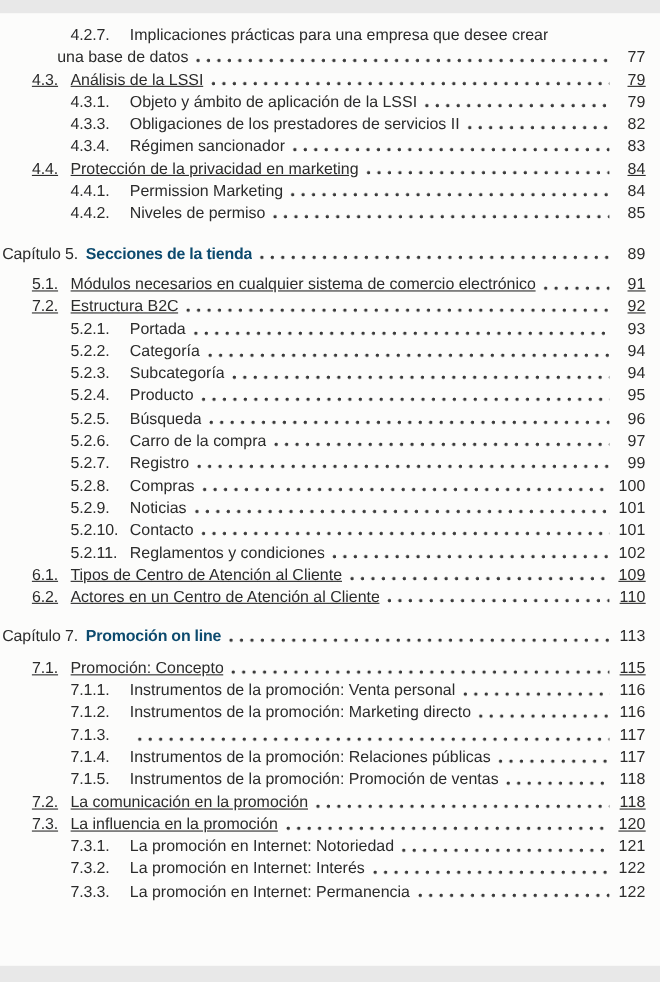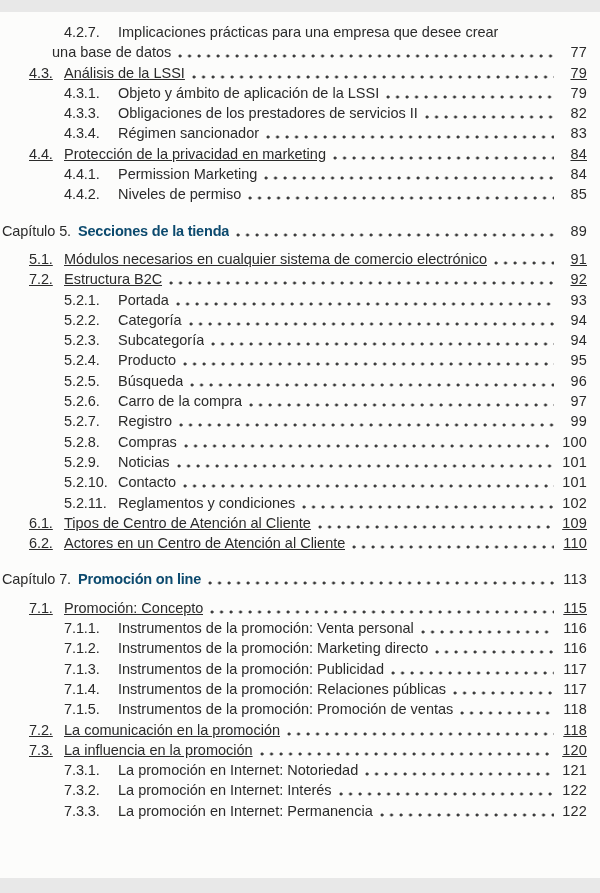--- a/index.html
+++ b/index.html
@@ -243,21 +243,20 @@
         <span class="page-num">116</span>
       </div>
       <div class="row s2">
         <span class="num">7.1.2.</span>
         <span class="title">Instrumentos de la promoción: Marketing directo</span>
         <span class="dots"></span>
         <span class="page-num">116</span>
       </div>
       <div class="row s2">
         <span class="num">7.1.3.</span>
-        <span class="title">Instrumentos de la promoción: Publicidad</span>
         <span class="dots"></span>
         <span class="page-num">117</span>
       </div>
       <div class="row s2">
         <span class="num">7.1.4.</span>
         <span class="title">Instrumentos de la promoción: Relaciones públicas</span>
         <span class="dots"></span>
         <span class="page-num">117</span>
       </div>
       <div class="row s2">

